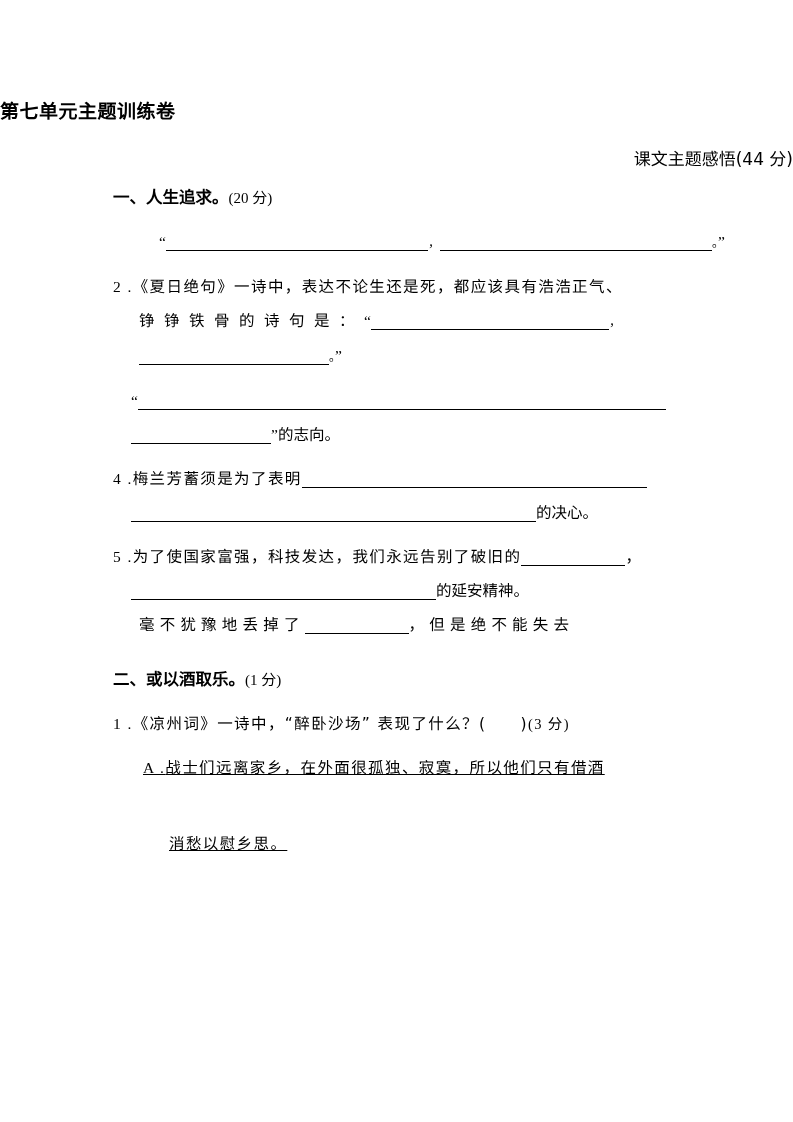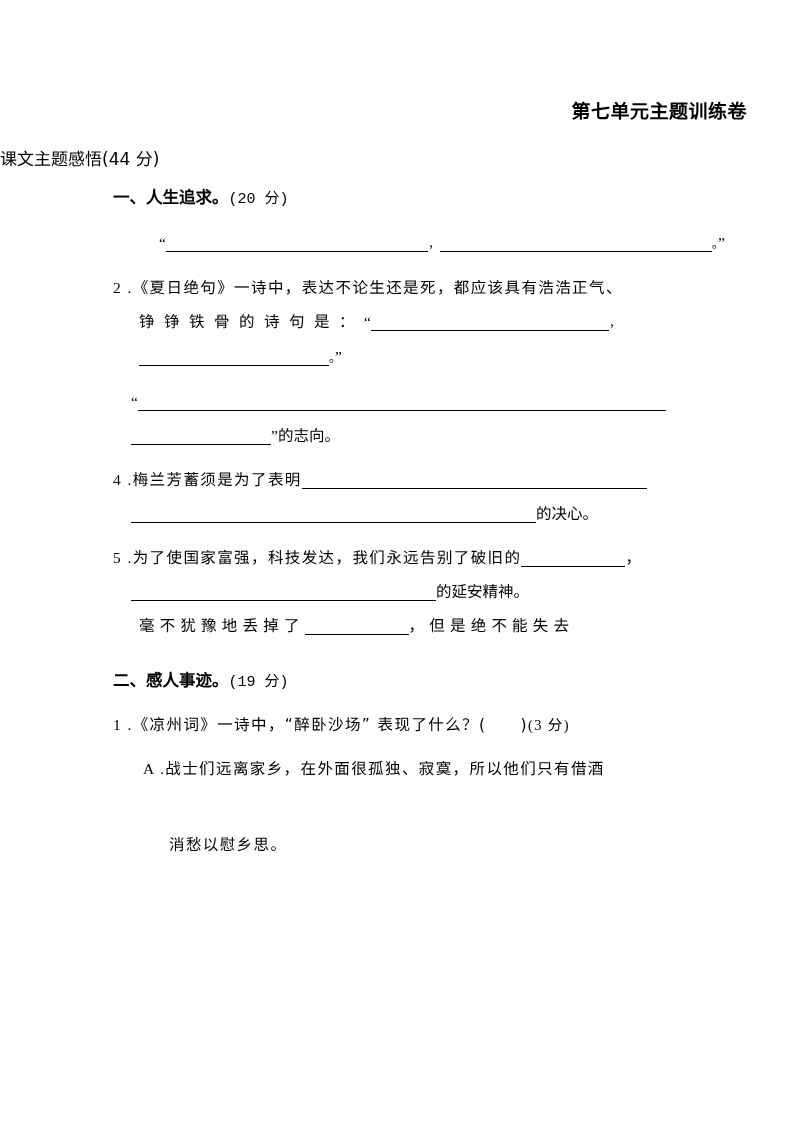--- a/index.html
+++ b/index.html
@@ -24,32 +24,32 @@
     height: 1122px;
     background: #fff;
   }
 
   
   .doc-title {
     position: absolute;
     left: 0;
     top: 96px;
     width: 747px;
-    text-align: right;
+    text-align: left;
     font-family: "DejaVu Sans", "Liberation Sans", sans-serif;
     font-weight: bold;
     font-size: 19px;
     letter-spacing: 0.5px;
   }
   .doc-subtitle {
     position: absolute;
     left: 0;
     top: 145px;
     width: 793px;
-    text-align: left;
+    text-align: right;
     font-family: "DejaVu Sans", "Liberation Sans", sans-serif;
     font-weight: normal;
     font-size: 17px;
   }
 
   
   .content {
     position: absolute;
     left: 113px;
     top: 186px;
@@ -58,21 +58,21 @@
 
   .section-head {
     font-family: "DejaVu Sans", "Liberation Sans", sans-serif;
     font-weight: bold;
     font-size: 16.5px;
     margin: 0 0 14px 0;
     line-height: 1.5;
   }
   .section-head .pts {
     font-weight: normal;
-    font-family: Liberation Mono, monospace;
+    font-family: Liberation Serif, serif;
     font-size: 15px;
   }
 
   .q {
     font-family: "DejaVu Sans", "Liberation Sans", sans-serif;
     font-size: 15.5px;
     line-height: 34px;
     margin: 0 0 10px 0;
   }
   .q .num {
@@ -121,20 +121,21 @@
     font-family: "Liberation Serif", "DejaVu Serif", serif;
     letter-spacing: 0;
   }
 
   .opt {
     font-family: "DejaVu Sans", "Liberation Sans", sans-serif;
     font-size: 15.5px;
     line-height: 34px;
     margin: 0 0 2px 0;
     padding-left: 30px;
+    text-decoration: underline;
   }
   .opt .letter {
     font-family: "Liberation Serif", "DejaVu Serif", serif;
   }
   .opt .line.ind { padding-left: 26px; margin-top: 42px; }
 
   .mc-gap { display: inline-block; width: 34px; }
 </style>
 </head>
 <body>
@@ -170,21 +171,21 @@
       <span class="line ind2"><span class="blank b-q4b"></span><span>的决心。</span></span>
     </div>
 
     <div class="q">
       <span class="line spread-sm"><span class="num">5 .</span><span>为了使国家富强，科技发达，我们永远告别了破旧的</span><span class="blank b-sm"></span><span>，</span></span>
       <span class="line ind2"><span class="blank b-q5c"></span><span>的延安精神。</span></span>
       <span class="line ind spread-md"><span>毫不犹豫地丢掉了</span><span class="blank b-sm"></span><span>，但是绝不能失去</span></span>
     </div>
 
     <p class="section-head" style="margin-top:26px;">
-      <span>二、感人事迹。</span><span class="pts">(19 分)</span>
+      <span>二、或以酒取乐。</span><span class="pts">(1 分)</span>
     </p>
 
     <div class="q">
       <span class="line spread-sm"><span class="num">1 .</span><span>《凉州词》一诗中，“醉卧沙场” 表现了什么？(</span><span class="mc-gap"></span><span>)</span><span class="pts">(3 分)</span></span>
     </div>
 
     <div class="opt">
       <span class="line spread-sm"><span class="letter">A .</span><span>战士们远离家乡，在外面很孤独、寂寞，所以他们只有借酒</span></span>
       <span class="line ind spread-sm">消愁以慰乡思。</span>
     </div>

